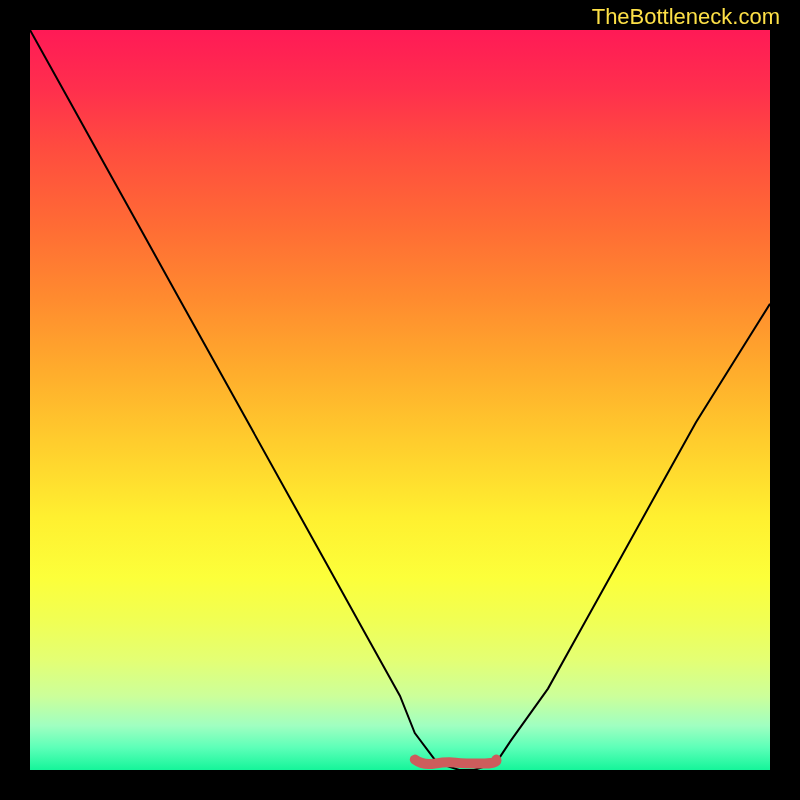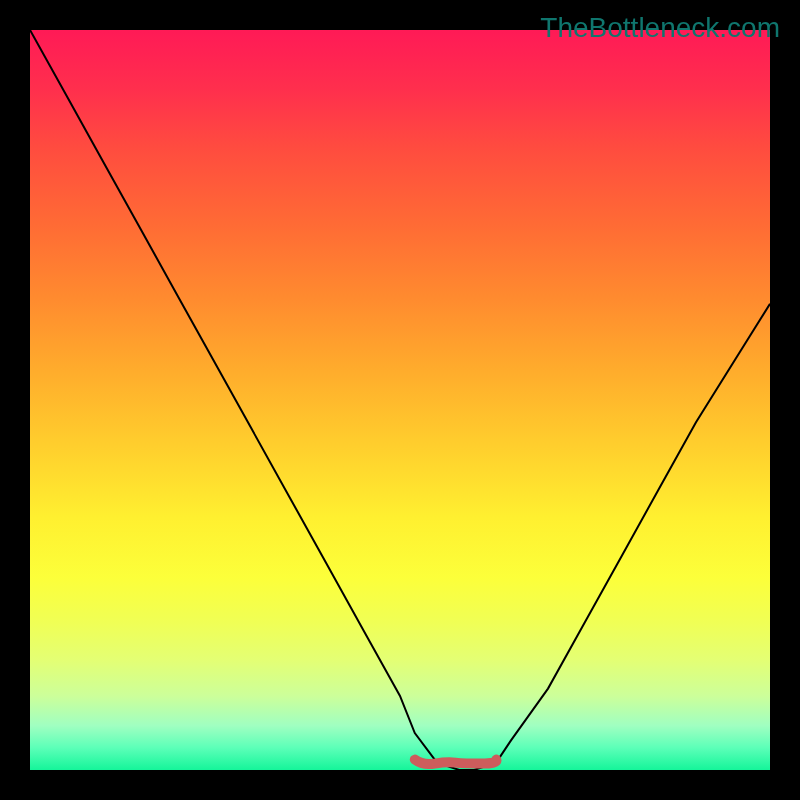--- a/index.html
+++ b/index.html
@@ -8,25 +8,24 @@
     height: 800px;
     background: #000;
     position: relative;
     font-family: Arial, sans-serif;
     overflow: hidden;
   }
   .watermark {
     position: absolute;
     top: 4px;
     right: 20px;
-    color: #0f766e;
-    font-size: 28px;
+    color: #fde047;
+    font-size: 22px;
     font-weight: 500;
     z-index: 10;
-    margin-top: 8px;
   }
   .plot-area {
     position: absolute;
     left: 30px;
     top: 30px;
     width: 740px;
     height: 740px;
     overflow: hidden;
   }
   .gradient-bg {

